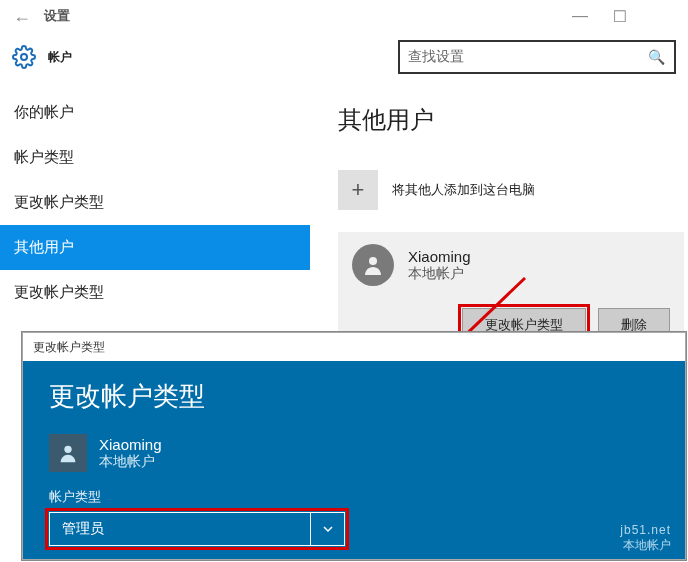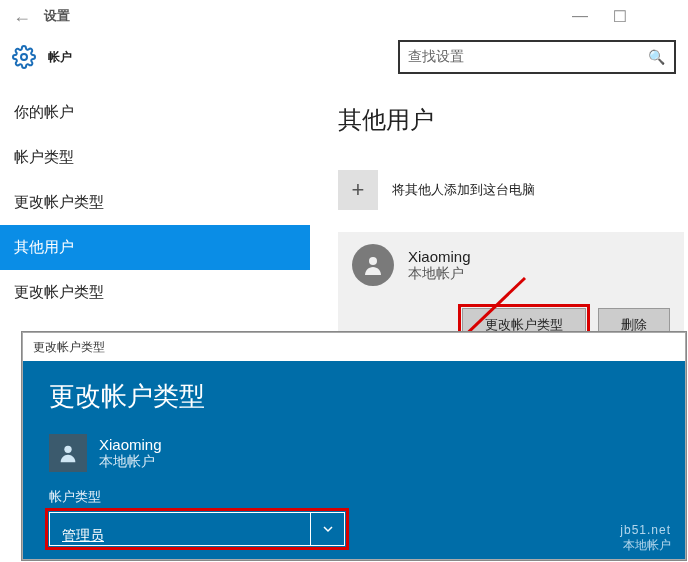--- a/index.html
+++ b/index.html
@@ -43,21 +43,21 @@
 .modal-titlebar { height: 28px; background: #fff; display: flex; align-items: center; padding: 0 10px; font-size: 12px; color: #333; }
 .modal-body { padding: 18px 26px; color: #fff; position: relative; }
 .modal-heading { font-size: 26px; font-weight: 400; margin-bottom: 20px; }
 .modal-user { display: flex; align-items: center; margin-bottom: 16px; }
 .modal-avatar { width: 38px; height: 38px; background: #3b5a6d; display: flex; align-items: center; justify-content: center; margin-right: 12px; }
 .modal-avatar svg { width: 22px; height: 22px; color: #cfe6f4; }
 .modal-user-info .n { font-size: 15px; }
 .modal-user-info .t { font-size: 14px; color: #d8eaf5; }
 .field-label { font-size: 13px; margin-bottom: 6px; display: block; color: #e8f2fa; }
 .select-wrap { outline: 3px solid #d80000; outline-offset: 1px; width: 296px; }
-.select { width: 296px; height: 34px; background: #006da8; border: 1px solid #fff; display: flex; align-items: flex-end; padding: 0 12px; color: #fff; font-size: 14px; position: relative; text-decoration: underline; }
+.select { width: 296px; height: 34px; background: #006da8; border: 1px solid #fff; display: flex; align-items: center; padding: 0 12px; color: #fff; font-size: 14px; position: relative; }
 .select .chev { width: 34px; height: 32px; border-left: 1px solid #fff; display: flex; align-items: center; justify-content: center; position: absolute; right: 0; top: 0; }
 
 .arrow-svg { position: absolute; left: 275px; top: 268px; pointer-events: none; }
 
 .watermark { position: absolute; right: 14px; bottom: 10px; text-align: right; color: #d0e8f8; font-size: 12px; opacity: 0.85; }
 .watermark .url { letter-spacing: 1px; }
 </style>
 </head>
 <body>
 

